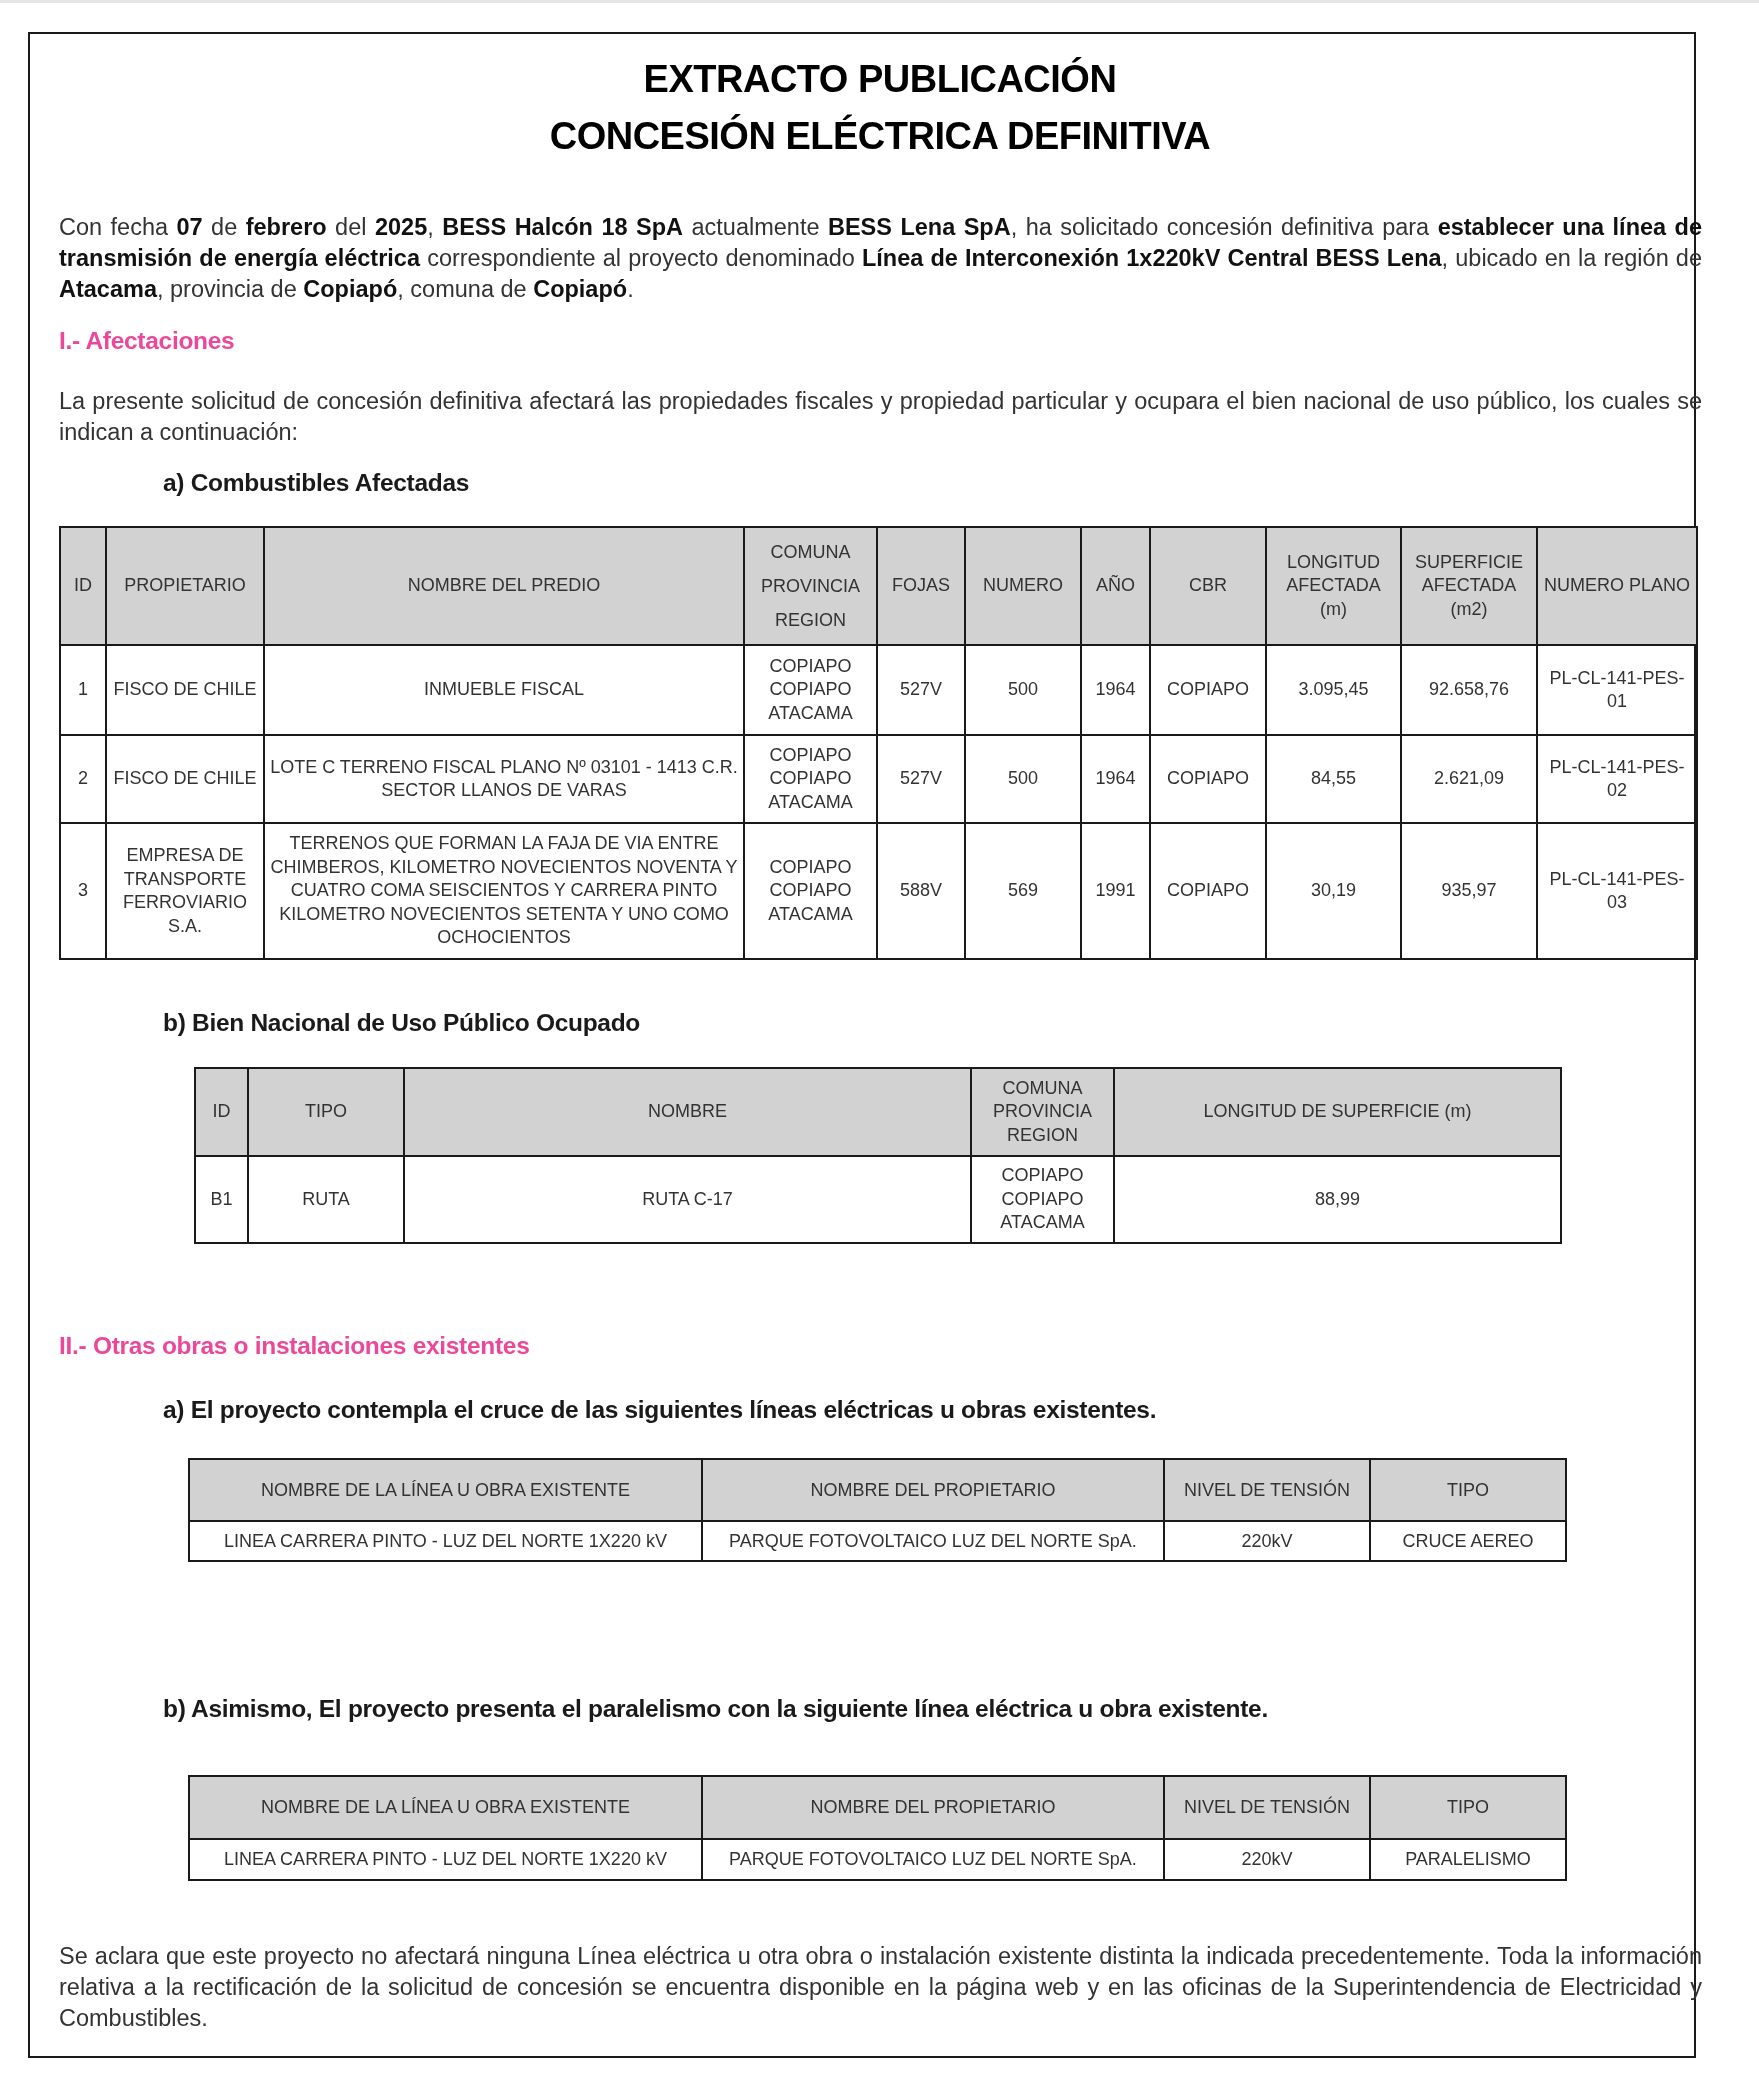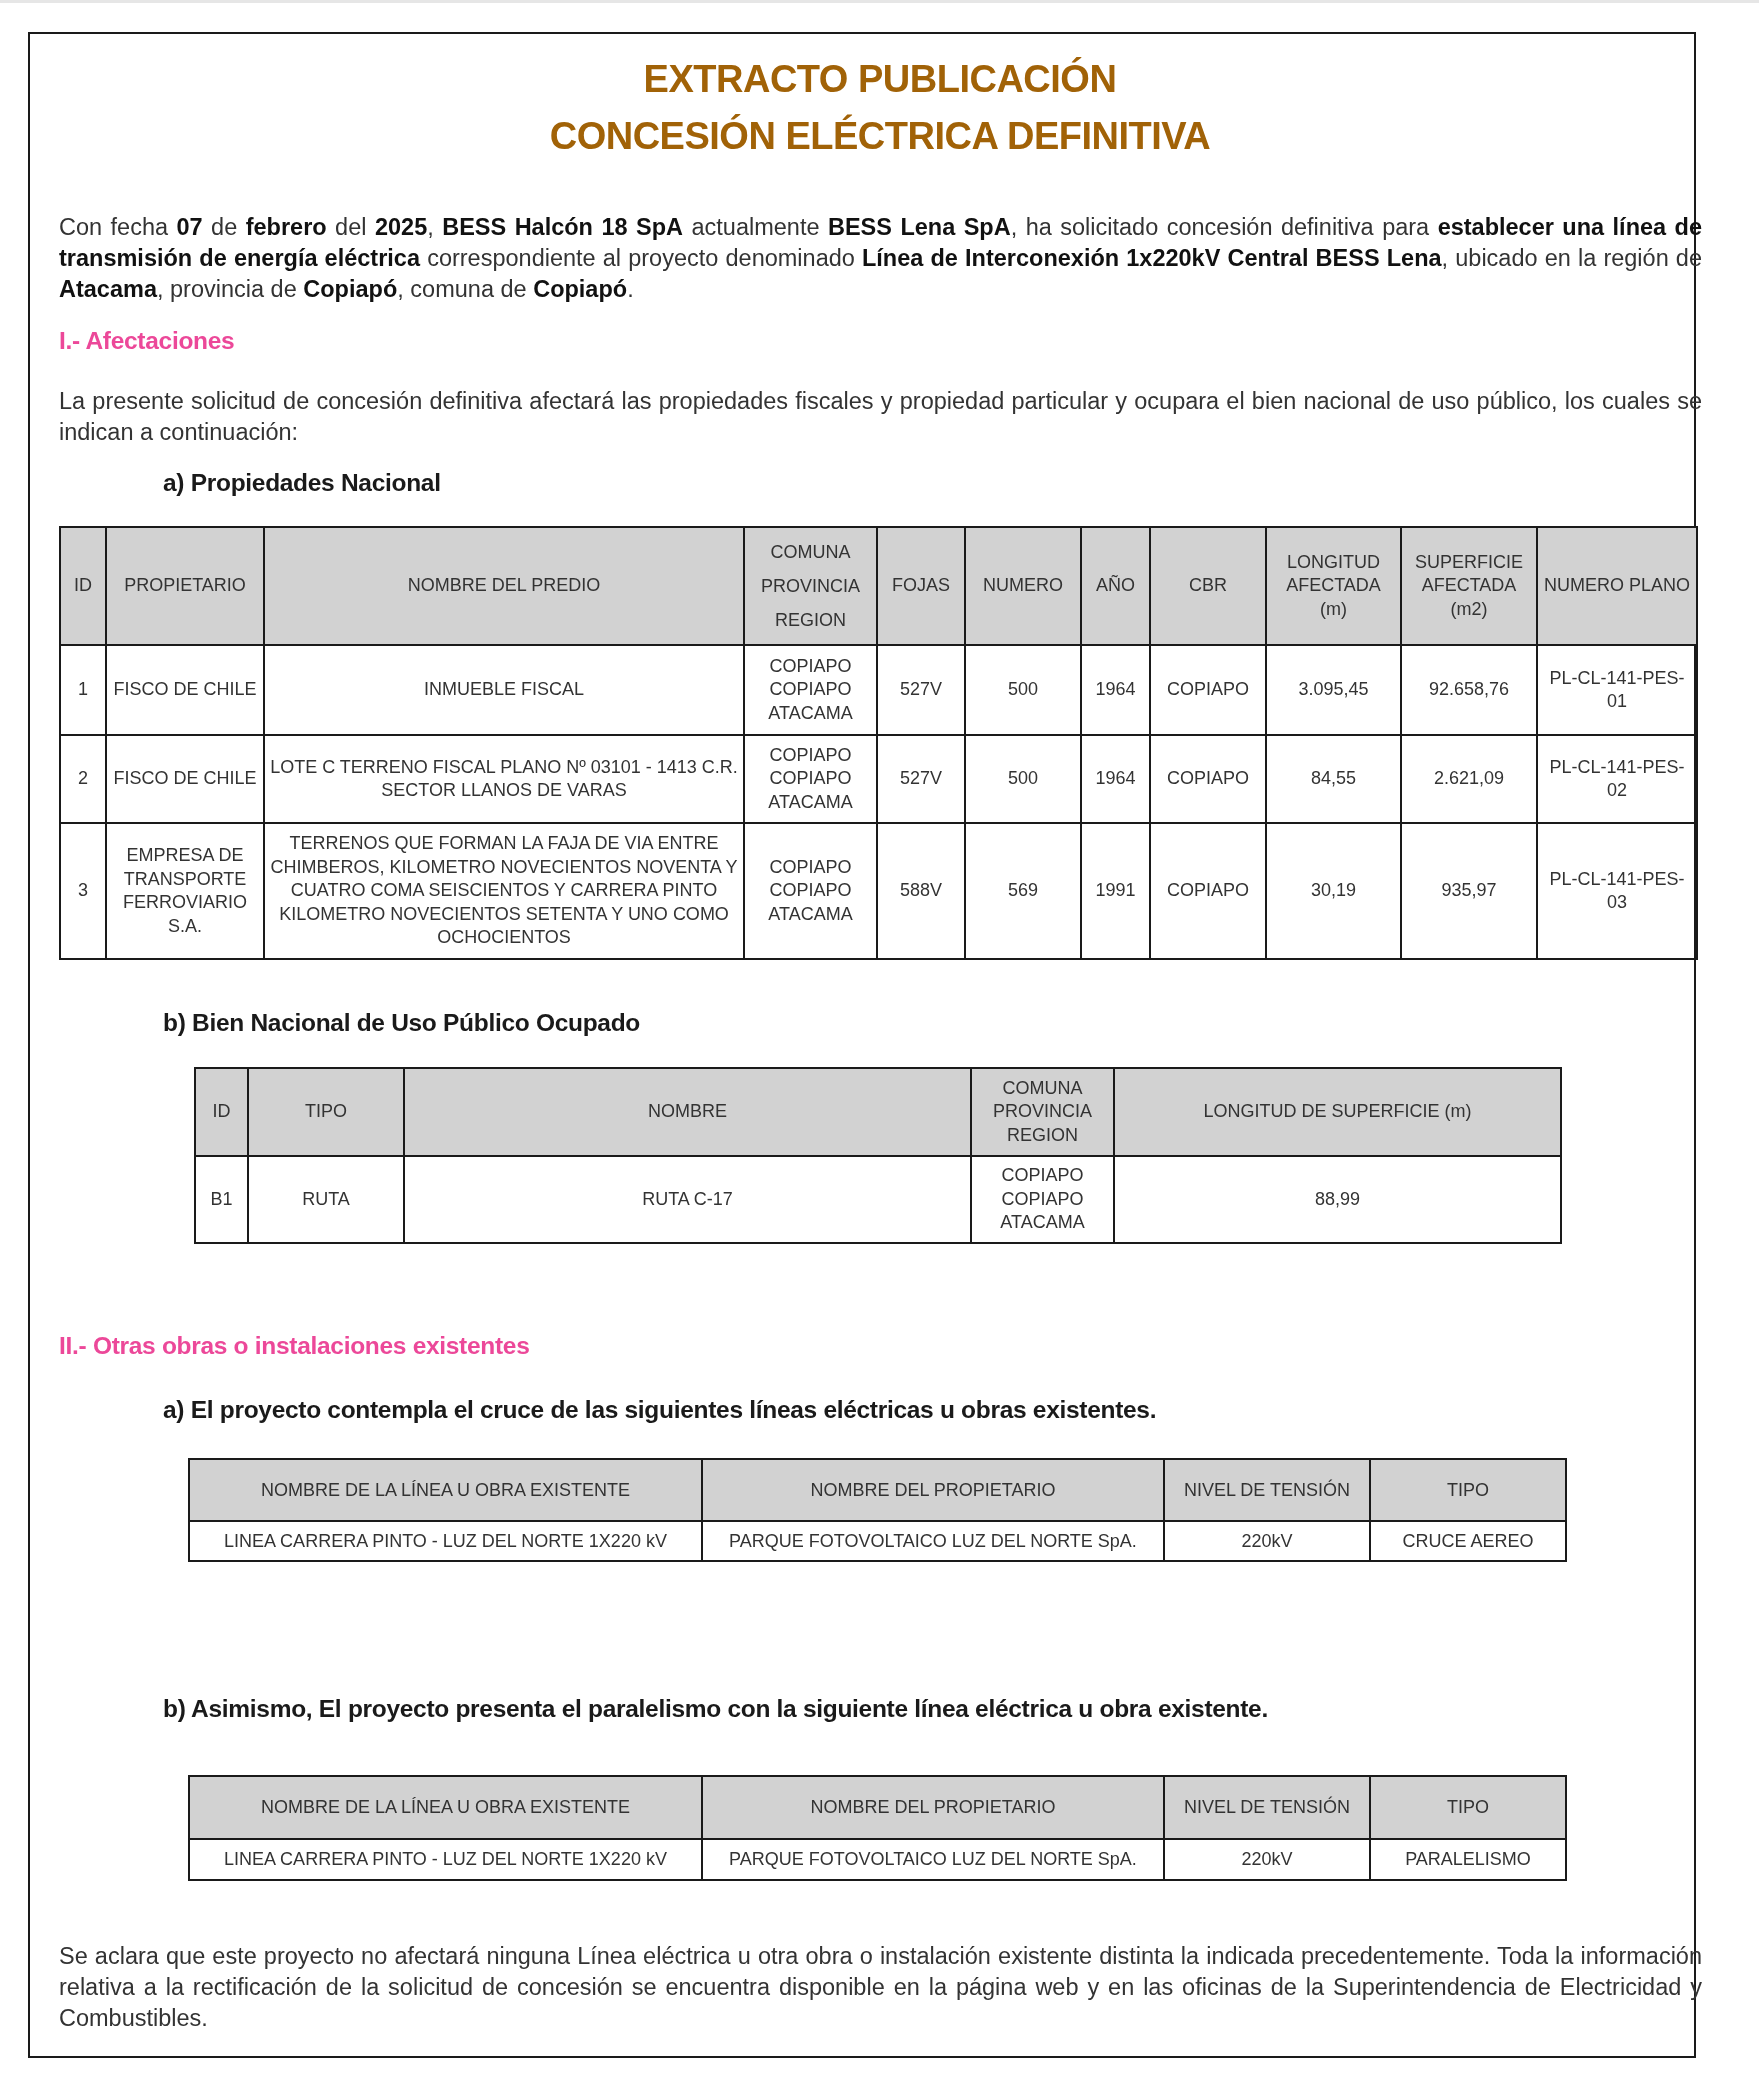--- a/index.html
+++ b/index.html
@@ -3,21 +3,21 @@
 <meta charset="utf-8">
 <style>
   html, body { margin: 0; padding: 0; background: #ffffff; }
   body { width: 1760px; height: 2099px; position: relative; overflow: hidden;
          font-family: "Liberation Sans", "DejaVu Sans", sans-serif; color: #2a2a2a; }
   .topline { position: absolute; left: 0; top: 0; width: 1760px; height: 2.8px; background: #e6e6e6; }
   .frame { position: absolute; left: 28px; top: 32px; width: 1668px; height: 2026px;
            border: 2.8px solid #1a1a1a; box-sizing: border-box; }
   .abs { position: absolute; }
   .title { left: 0; width: 1760px; text-align: center; font-weight: bold; font-size: 38px;
-           color: #a16207; letter-spacing: -0.5px; }
+           color: #000000; letter-spacing: -0.5px; }
   .para { left: 59px; width: 1643px; font-size: 23.5px; line-height: 31px; text-align: justify; color: #333; }
   .para b { color: #111; }
   .h1 { left: 59px; font-size: 24.5px; font-weight: bold; color: #ec4899; letter-spacing: -0.3px; }
   .h2 { left: 163px; font-size: 24.5px; font-weight: bold; color: #1a1a1a; letter-spacing: -0.3px; }
   table.grid { position: absolute; border-collapse: collapse; table-layout: fixed; }
   table.grid th, table.grid td { border: 2.8px solid #1a1a1a; text-align: center; vertical-align: middle;
            font-weight: normal; color: #333; padding: 0 3.8px; }
   table.grid th { background: #d2d2d2; }
   .t1 th, .t1 td { font-size: 18px; line-height: 23.5px; }
   .t1 th.tall { line-height: 34px; }
@@ -30,21 +30,21 @@
 <div class="topline"></div>
 <div class="frame"></div>
 
 <div class="abs title" style="top:58px;">EXTRACTO PUBLICACIÓN</div>
 <div class="abs title" style="top:115px;">CONCESIÓN ELÉCTRICA DEFINITIVA</div>
 
 <div class="abs para" id="intro" style="top:212px;"><span>Con fecha </span><b>07</b><span> de </span><b>febrero</b><span> del </span><b>2025</b><span>, </span><b>BESS Halcón 18 SpA</b><span> actualmente </span><b>BESS Lena SpA</b><span>, ha solicitado concesión definitiva para </span><b>establecer una línea de transmisión de energía eléctrica</b><span> correspondiente al proyecto denominado </span><b>Línea de Interconexión 1x220kV Central BESS Lena</b><span>, ubicado en la región de </span><b>Atacama</b><span>, provincia de </span><b>Copiapó</b><span>, comuna de </span><b>Copiapó</b><span>.</span></div>
 
 <div class="abs h1" style="top:327px;">I.- Afectaciones</div>
 <div class="abs para" style="top:386px;">La presente solicitud de concesión definitiva afectará las propiedades fiscales y propiedad particular y ocupara el bien nacional de uso público, los cuales se indican a continuación:</div>
-<div class="abs h2" style="top:469px;">a) Propiedades Nacional</div>
+<div class="abs h2" style="top:469px;">a) Combustibles Afectadas</div>
 
 <table class="grid t1" id="t1" style="left:59px; top:526px; width:1636px;">
   <colgroup>
     <col style="width:46px">
       <col style="width:158px">
       <col style="width:480px">
       <col style="width:133px">
     <col style="width:88px">
       <col style="width:116px">
       <col style="width:69px">

